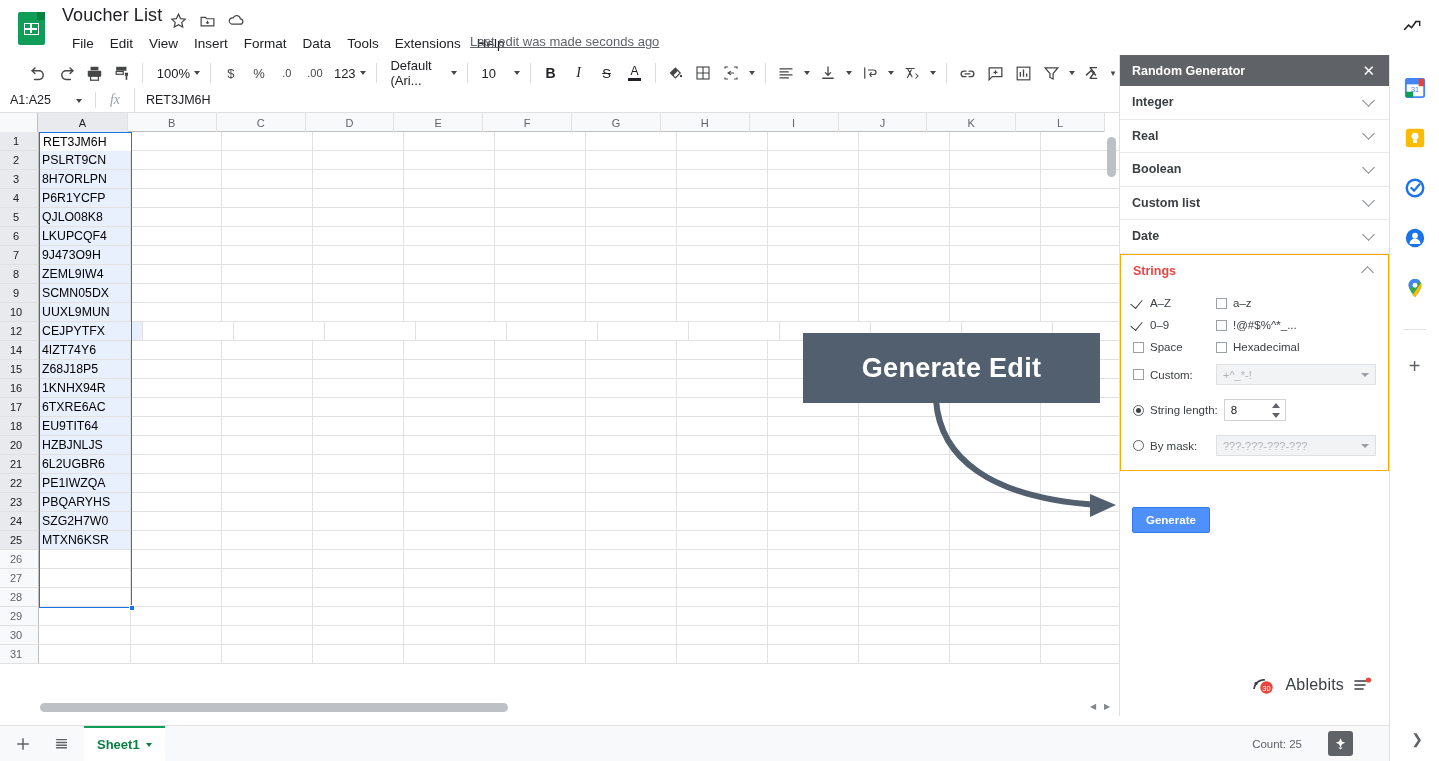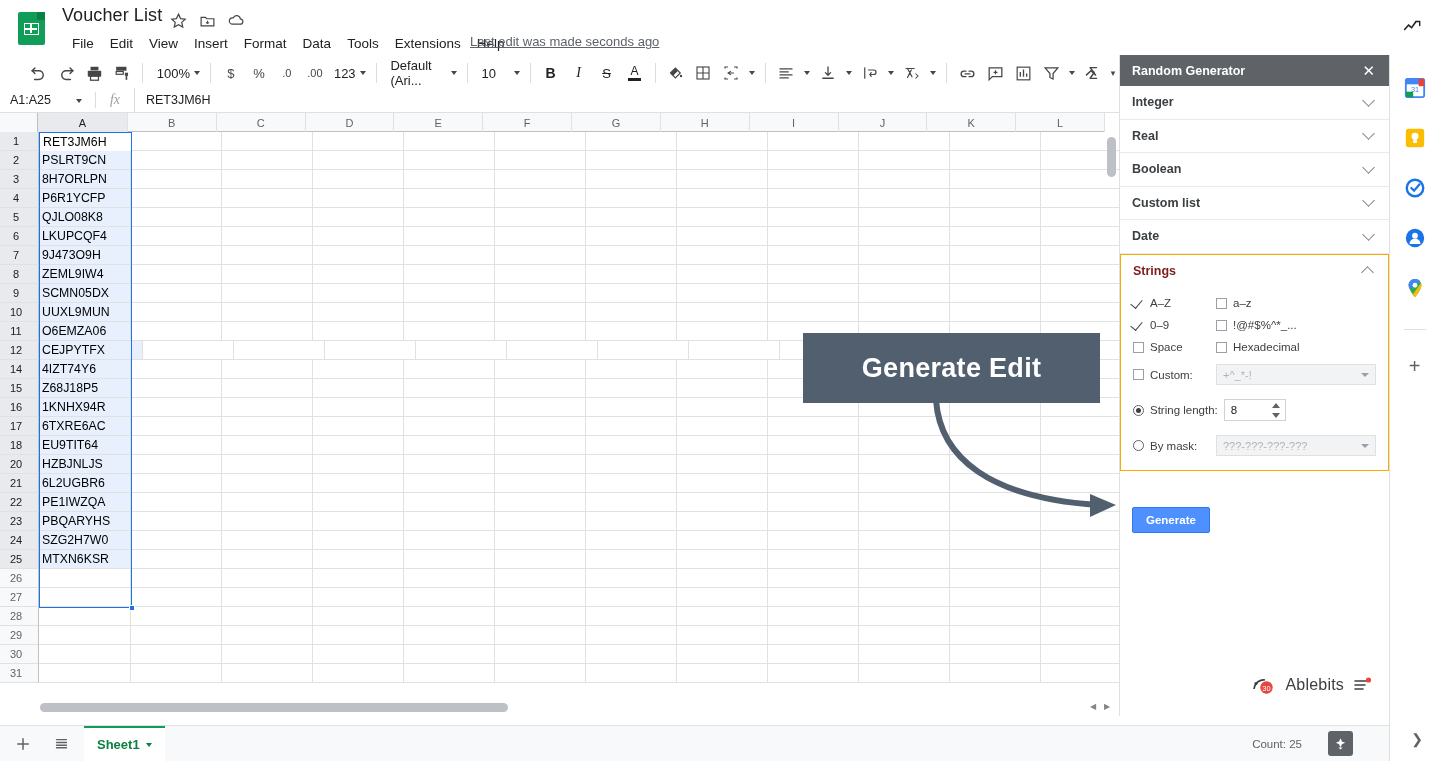--- a/index.html
+++ b/index.html
@@ -196,21 +196,21 @@
   .acc-row .lbl { font-size:12.5px; font-weight:bold; color:#3c4043; }
   .chev { width:9px; height:9px; border-right:1.5px solid #80868b;
           border-bottom:1.5px solid #80868b; transform:rotate(45deg);
           margin-top:-4px; }
   .chev.up { transform:rotate(-135deg); margin-top:3px; }
 
   .strings-block {
     border:1px solid #f9ab00; border-top:1px solid #f9ab00;
     margin:0; background:#fff;
   }
-  .acc-row.active .lbl { color:#7f1d1d;text-align:center; }
+  .acc-row.active .lbl { color:#ef4444;text-align:center; }
   .strings-body { padding:10px 12px 14px 12px; }
   .cbgrid { display:grid; grid-template-columns:83px auto; row-gap:10px; }
   .cb { display:flex; align-items:center; gap:6px; cursor:pointer; }
   .cbox {
     width:11px; height:11px; border:1.3px solid #9aa0a6; background:#fff;
     position:relative; flex:none;
   }
   .cbox.checked { border:none; }
   .cbox.checked:after {
     content:""; position:absolute; left:0px; top:-1px; width:6px; height:10px;
@@ -702,35 +702,20 @@
           <div class="cell" style="width: 91px;"></div>
           <div class="cell" style="width: 91px;"></div>
           <div class="cell" style="width: 91px;"></div>
           <div class="cell" style="width: 91px;"></div>
           <div class="cell" style="width: 91px;"></div>
           <div class="cell" style="width: 91px;"></div>
         </div>
         <div class="row">
           <div class="rh sel">10</div>
           <div class="cell acol" style="width: 92px;">UUXL9MUN</div>
-          <div class="cell" style="width: 91px;"></div>
-          <div class="cell" style="width: 91px;"></div>
-          <div class="cell" style="width: 91px;"></div>
-          <div class="cell" style="width: 91px;"></div>
-          <div class="cell" style="width: 91px;"></div>
-          <div class="cell" style="width: 91px;"></div>
-          <div class="cell" style="width: 91px;"></div>
-          <div class="cell" style="width: 91px;"></div>
-          <div class="cell" style="width: 91px;"></div>
-          <div class="cell" style="width: 91px;"></div>
-          <div class="cell" style="width: 91px;"></div>
-        </div>
-        <div class="row">
-          <div class="rh sel">11</div>
-          <div class="cell acol" style="width: 92px;">O6EMZA06</div>
           <div class="cell" style="width: 91px;"></div>
           <div class="cell" style="width: 91px;"></div>
           <div class="cell" style="width: 91px;"></div>
           <div class="cell" style="width: 91px;"></div>
           <div class="cell" style="width: 91px;"></div>
           <div class="cell" style="width: 91px;"></div>
           <div class="cell" style="width: 91px;"></div>
           <div class="cell" style="width: 91px;"></div>
           <div class="cell" style="width: 91px;"></div>
           <div class="cell" style="width: 91px;"></div>

